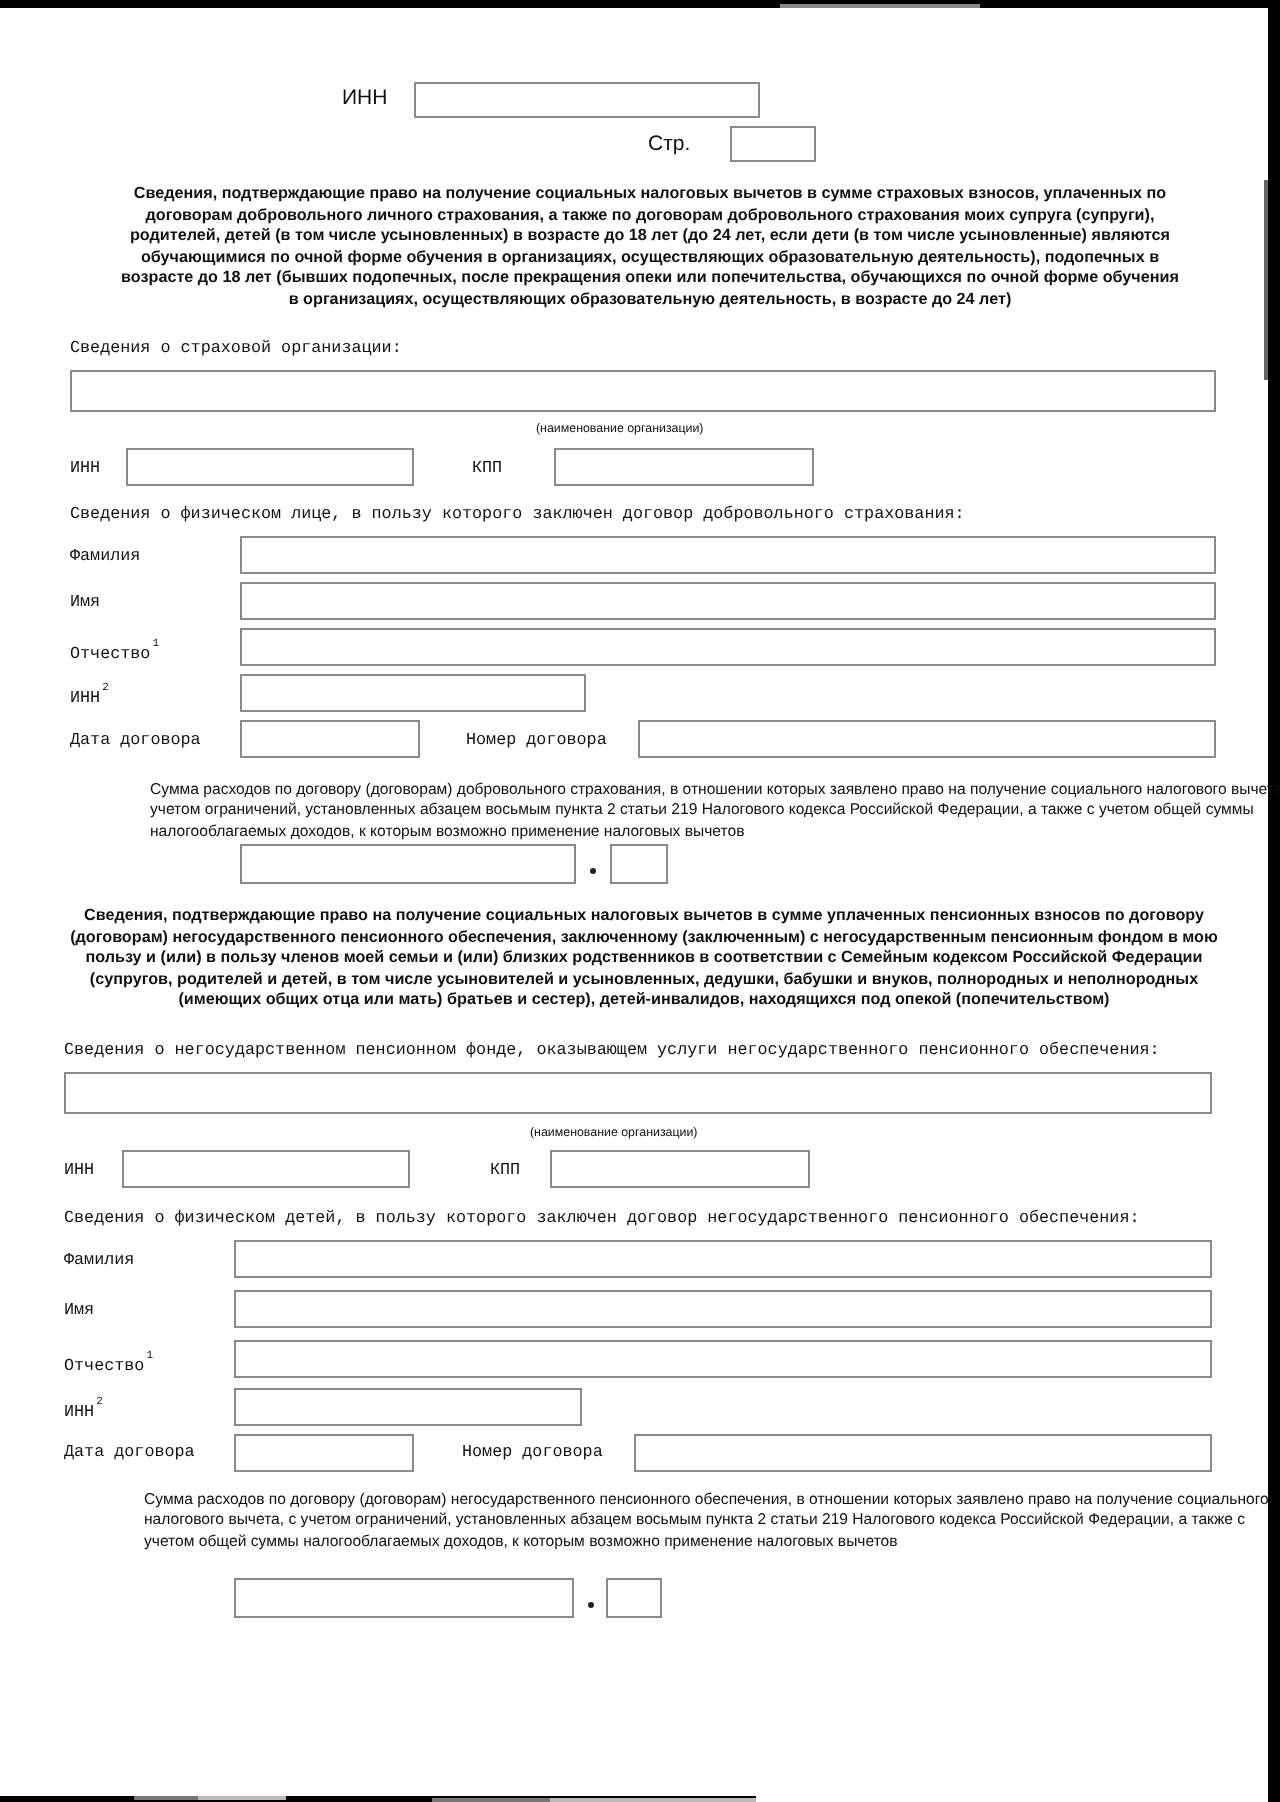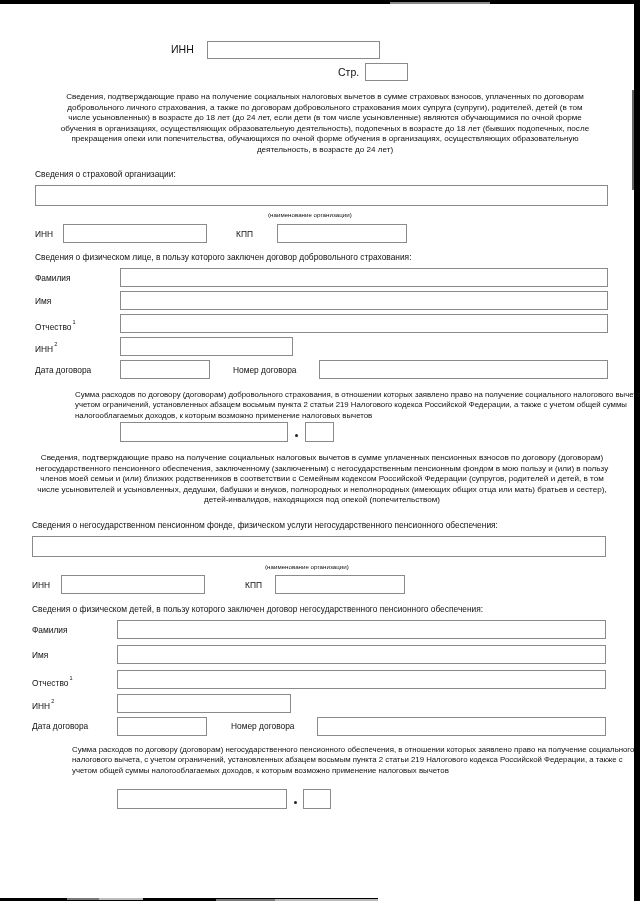--- a/index.html
+++ b/index.html
@@ -13,30 +13,30 @@
     .scan-top-hl1 { position: absolute; left: 390px; top: 2px; width: 100px; height: 2px; background: #888; }
     .scan-right { position: absolute; left: 634px; top: 0; width: 6px; height: 901px; background: #000; }
     .scan-right-hl { position: absolute; left: 632px; top: 90px; width: 2px; height: 100px; background: #666; }
     .scan-bottom { position: absolute; left: 0; top: 898px; width: 378px; height: 3px; background: #000; }
     .scan-bottom-g1 { position: absolute; left: 67px; top: 898px; width: 32px; height: 2px; background: #777; }
     .scan-bottom-g2 { position: absolute; left: 99px; top: 898px; width: 44px; height: 2px; background: #bbb; }
     .scan-bottom-g3 { position: absolute; left: 216px; top: 899px; width: 59px; height: 2px; background: #777; }
     .scan-bottom-g4 { position: absolute; left: 275px; top: 899px; width: 103px; height: 2px; background: #bbb; }
 
     .t { position: absolute; white-space: nowrap; font-size: 8.2px; line-height: 10px; }
-    .lbl { font-size: 8.4px; }
+    .lbl { font-size: 8.4px; font-family: Liberation Mono, monospace; }
     .hdr-inn { font-size: 10.5px; }
     .box {
       position: absolute; box-sizing: border-box;
       border: 1px solid #8a8a8a;
       background: #fff;
     }
     .sup { font-size: 5.5px; vertical-align: super; position: relative; top: -2px; margin-left: 1px; }
     .title {
-      position: absolute; text-align: center; font-weight: normal;
+      position: absolute; text-align: center; font-weight: bold;
       font-size: 8.1px; line-height: 10.6px; white-space: normal;
     }
     .note { font-size: 6.2px; }
     .dot { position: absolute; width: 3px; height: 3px; background: #222; border-radius: 50%; }
     .para { position: absolute; font-size: 7.8px; line-height: 10.3px; white-space: normal; margin-left: 40px; }
   </style>
 </head>
 <body>
 
 <div class="scan-top"></div>
@@ -44,21 +44,21 @@
 <div class="scan-right"></div>
 <div class="scan-right-hl"></div>
 <div class="scan-bottom"></div>
 <div class="scan-bottom-g1"></div>
 <div class="scan-bottom-g2"></div>
 <div class="scan-bottom-g3"></div>
 <div class="scan-bottom-g4"></div>
 
 <div class="t hdr-inn" style="left:171px; top:44px;">ИНН</div>
 <div class="box" style="left:207px; top:41px; width:173px; height:18px;"></div>
-<div class="t hdr-inn" style="left:338px; top:67px;">Стр.</div>
+<div class="t hdr-inn" style="left:324px; top:67px;">Стр.</div>
 <div class="box" style="left:365px; top:63px; width:43px; height:18px;"></div>
 
 <div class="title" style="left:60px; top:92px; width:530px;">Сведения, подтверждающие право на получение социальных налоговых вычетов в сумме страховых взносов, уплаченных по договорам добровольного личного страхования, а также по договорам добровольного страхования моих супруга (супруги), родителей, детей (в том числе усыновленных) в возрасте до 18 лет (до 24 лет, если дети (в том числе усыновленные) являются обучающимися по очной форме обучения в организациях, осуществляющих образовательную деятельность), подопечных в возрасте до 18 лет (бывших подопечных, после прекращения опеки или попечительства, обучающихся по очной форме обучения в организациях, осуществляющих образовательную деятельность, в возрасте до 24 лет)</div>
 
 <div class="t lbl" style="left:35px; top:169px;">Сведения о страховой организации:</div>
 <div class="box" style="left:35px; top:185px; width:573px; height:21px;"></div>
 <div class="t note" style="left:268px; top:210px;">(наименование организации)</div>
 
 <div class="t lbl" style="left:35px; top:229px;">ИНН</div>
 <div class="box" style="left:63px; top:224px; width:144px; height:19px;"></div>
@@ -84,21 +84,21 @@
 <div class="t lbl" style="left:233px; top:365px;">Номер договора</div>
 <div class="box" style="left:319px; top:360px; width:289px; height:19px;"></div>
 
 <div class="para" style="left:35px; top:390px; width:575px;">Сумма расходов по договору (договорам) добровольного страхования, в отношении которых заявлено право на получение социального налогового вычета, с учетом ограничений, установленных абзацем восьмым пункта 2 статьи 219 Налогового кодекса Российской Федерации, а также с учетом общей суммы налогооблагаемых доходов, к которым возможно применение налоговых вычетов</div>
 <div class="box" style="left:120px; top:422px; width:168px; height:20px;"></div>
 <div class="dot" style="left:295px; top:434px;"></div>
 <div class="box" style="left:305px; top:422px; width:29px; height:20px;"></div>
 
 <div class="title" style="left:34px; top:453px; width:576px;">Сведения, подтверждающие право на получение социальных налоговых вычетов в сумме уплаченных пенсионных взносов по договору (договорам) негосударственного пенсионного обеспечения, заключенному (заключенным) с негосударственным пенсионным фондом в мою пользу и (или) в пользу членов моей семьи и (или) близких родственников в соответствии с Семейным кодексом Российской Федерации (супругов, родителей и детей, в том числе усыновителей и усыновленных, дедушки, бабушки и внуков, полнородных и неполнородных (имеющих общих отца или мать) братьев и сестер), детей-инвалидов, находящихся под опекой (попечительством)</div>
 
-<div class="t lbl" style="left:32px; top:520px;">Сведения о негосударственном пенсионном фонде, физическом услуги негосударственного пенсионного обеспечения:</div>
+<div class="t lbl" style="left:32px; top:520px;">Сведения о негосударственном пенсионном фонде, оказывающем услуги негосударственного пенсионного обеспечения:</div>
 <div class="box" style="left:32px; top:536px; width:574px; height:21px;"></div>
 <div class="t note" style="left:265px; top:562px;">(наименование организации)</div>
 
 <div class="t lbl" style="left:32px; top:580px;">ИНН</div>
 <div class="box" style="left:61px; top:575px; width:144px; height:19px;"></div>
 <div class="t lbl" style="left:245px; top:580px;">КПП</div>
 <div class="box" style="left:275px; top:575px; width:130px; height:19px;"></div>
 
 <div class="t lbl" style="left:32px; top:604px;">Сведения о физическом детей, в пользу которого заключен договор негосударственного пенсионного обеспечения:</div>
 

